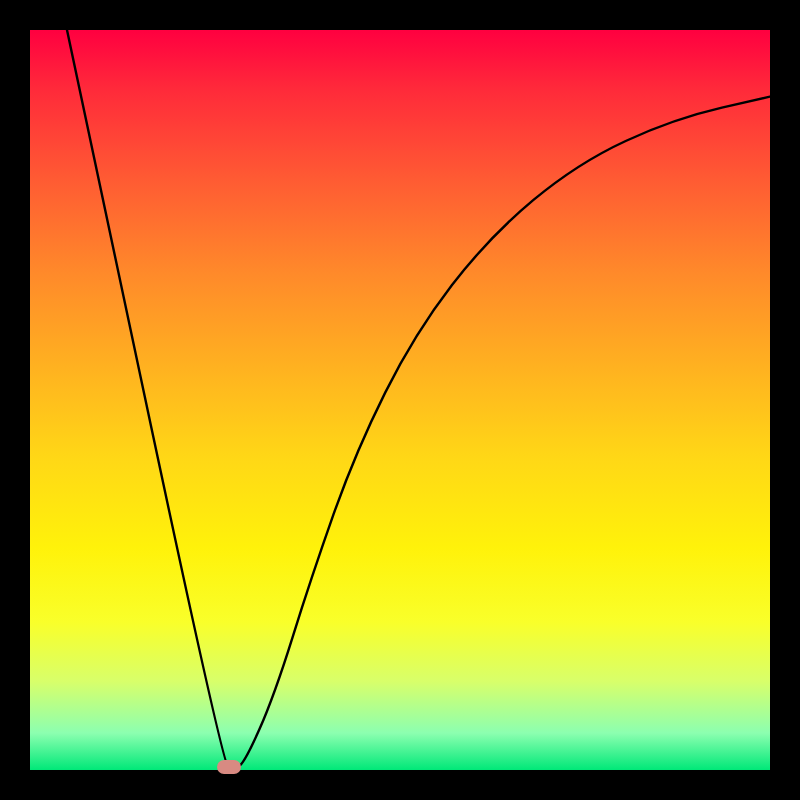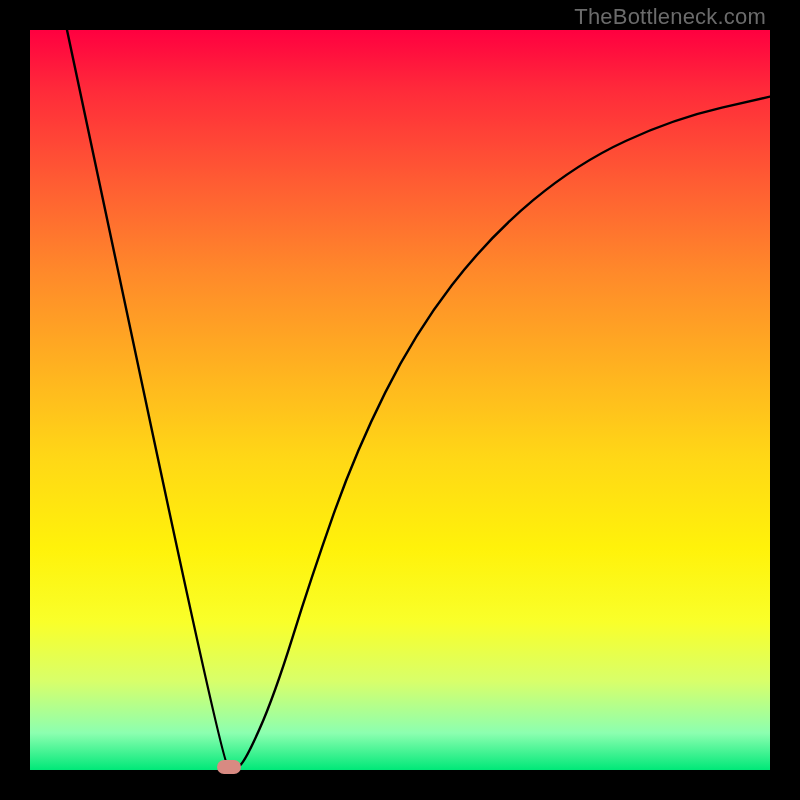--- a/index.html
+++ b/index.html
@@ -66,14 +66,13 @@
 </head>
 <body>
 
 <div class="frame">
   <div class="plot-area">
     <svg class="curve" viewBox="0 0 740 740" preserveAspectRatio="none">
       <path fill="none" stroke="#000" stroke-width="2.4" stroke-linecap="round" stroke-linejoin="round" d="M 37.00 0.00 Q 37.00 0.00 114.70 366.30 Q 192.40 732.60 197.95 736.30 Q 203.50 740.00 209.05 736.30 Q 214.60 732.60 229.40 699.30 Q 244.20 666.00 262.70 606.80 Q 281.20 547.60 303.40 484.70 Q 325.60 421.80 355.20 362.60 Q 384.80 303.40 421.80 255.30 Q 458.80 207.20 503.20 170.20 Q 547.60 133.20 595.70 111.00 Q 643.80 88.80 691.90 77.70 T 740.00 66.60"></path>
     </svg>
     <div class="marker" style="left: 199.06px; top: 737.04px; background: rgb(216, 138, 130);"></div>
   </div>
-  <div class="watermark">TheBottleneck.com</div>
 </div>
 
 </body></html>

